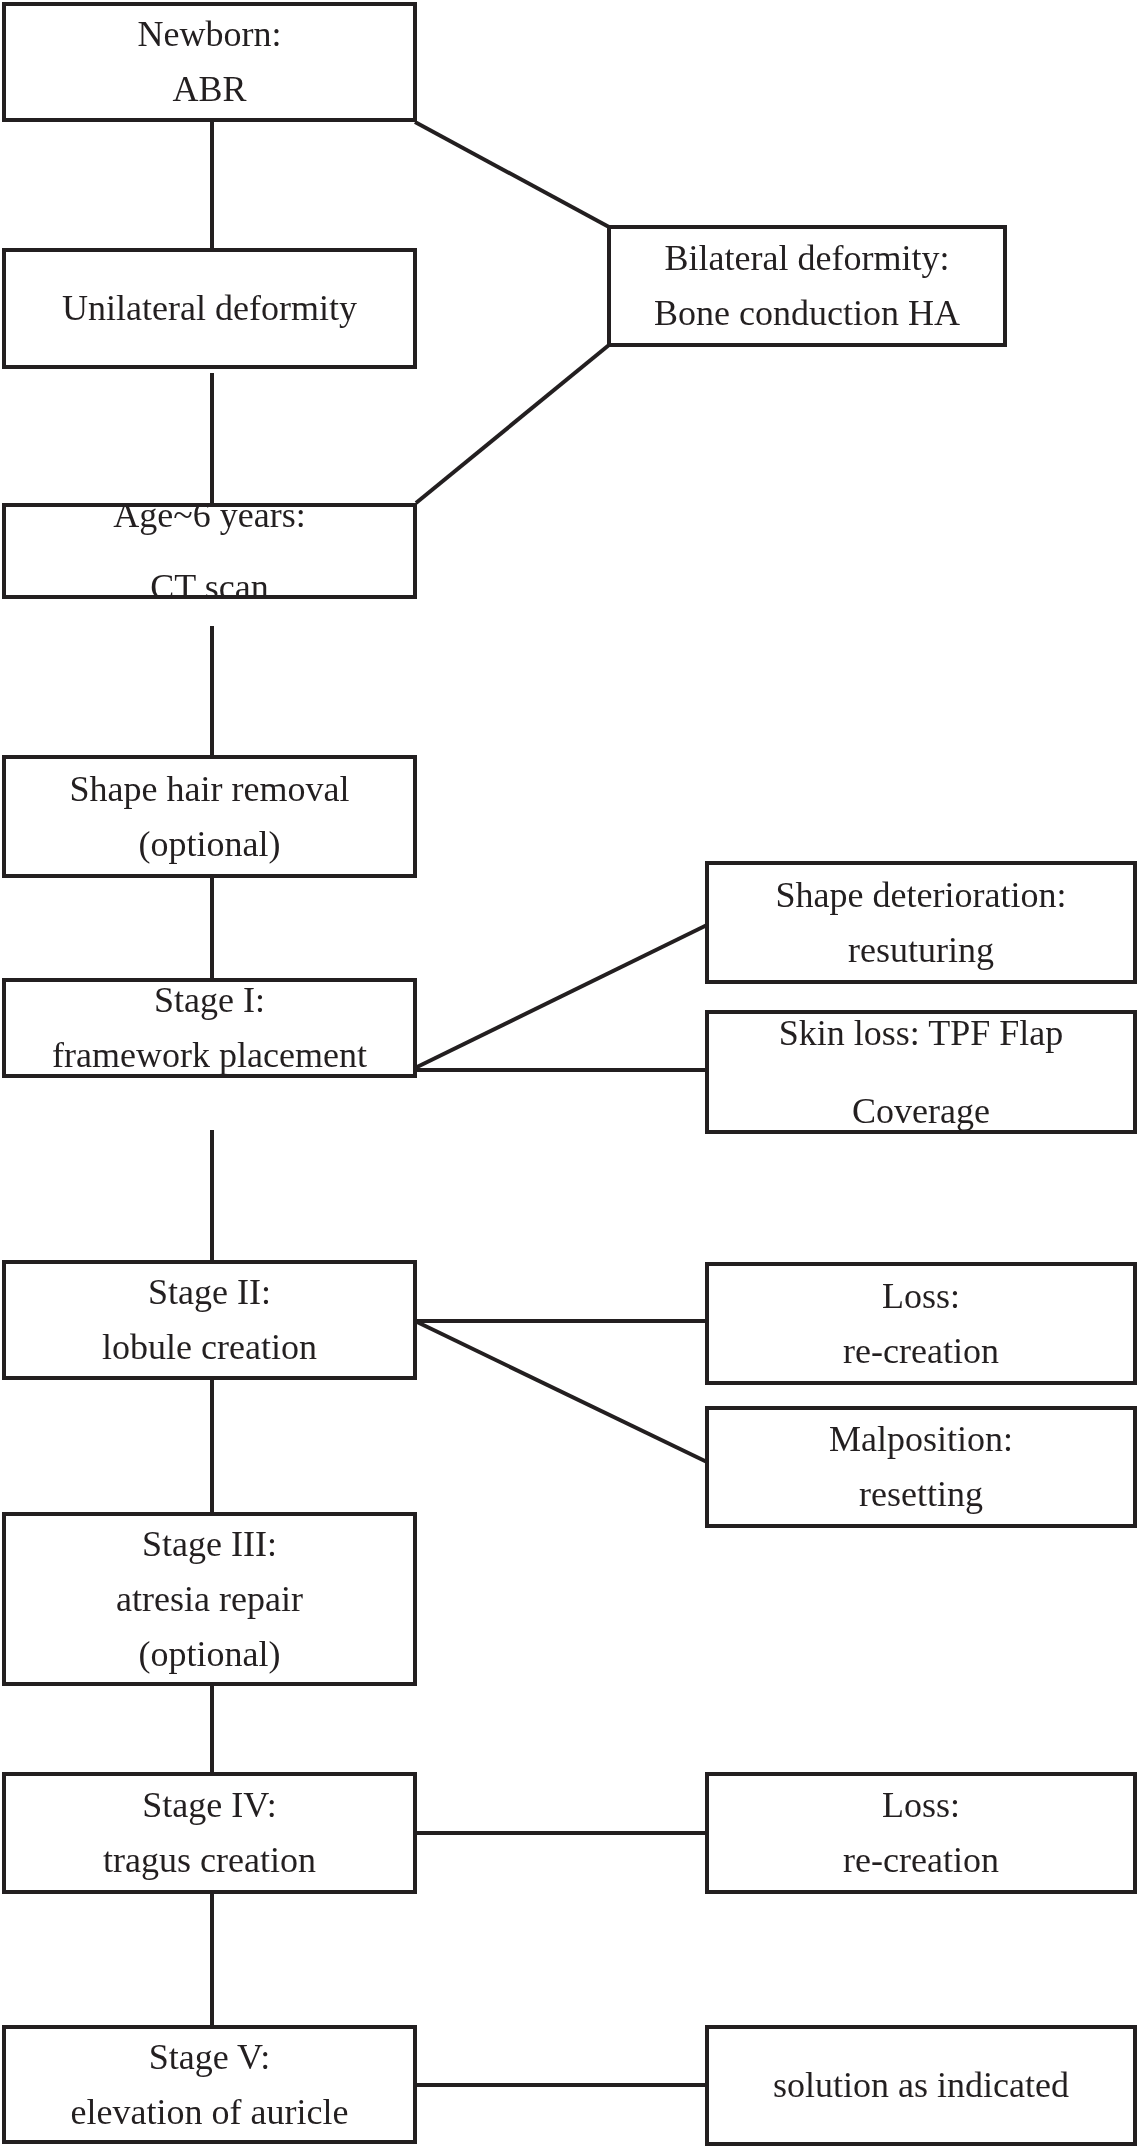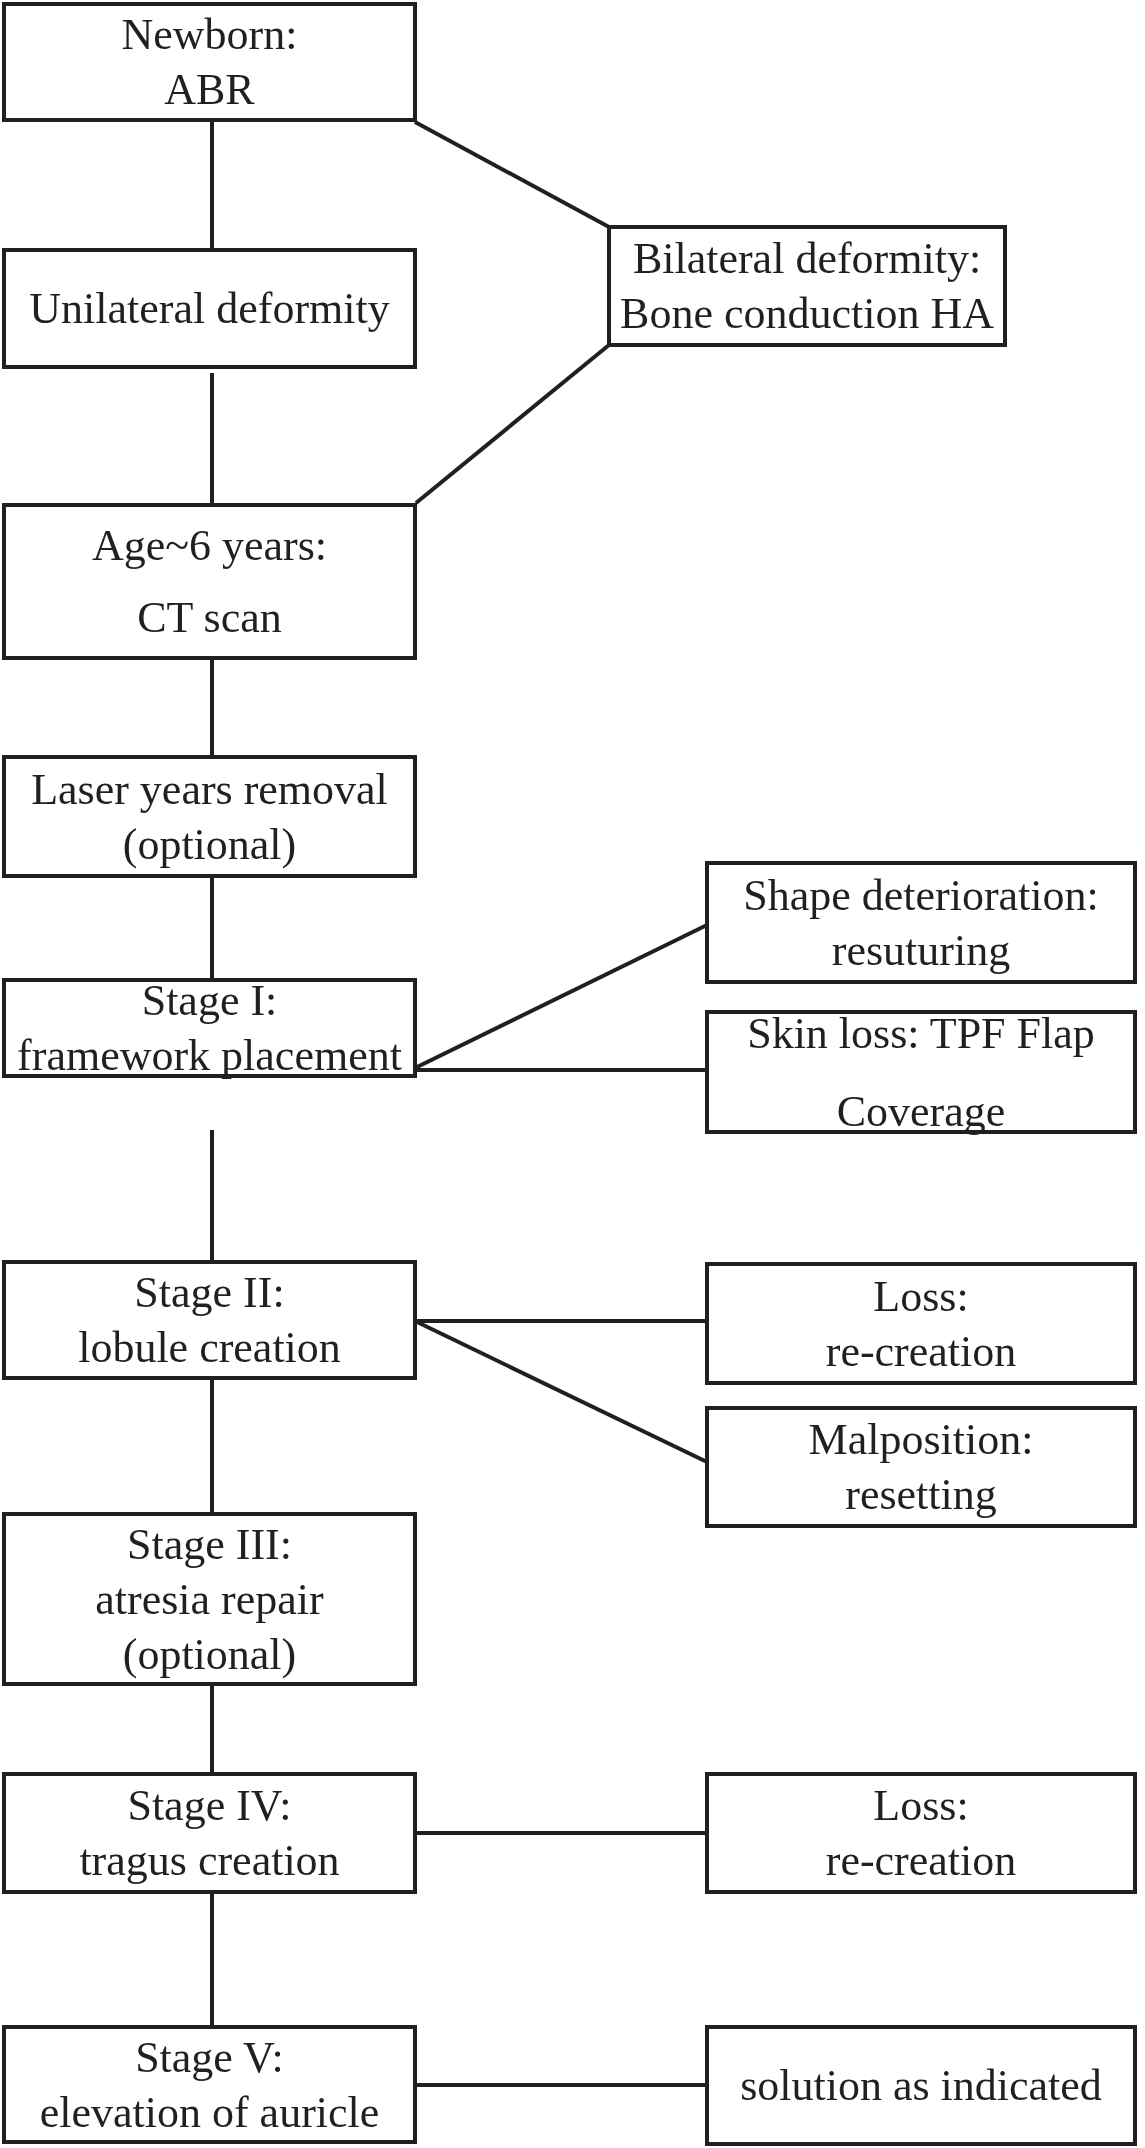--- a/index.html
+++ b/index.html
@@ -17,28 +17,28 @@
   }
   #wires{position:absolute;left:0;top:0;width:1145px;height:2148px;color:var(--ink);}
   .node{
     position:absolute;
     box-sizing:border-box;
     border:4px solid var(--ink);
     background:var(--bg);
     display:flex;flex-direction:column;
     align-items:center;justify-content:center;
     text-align:center;
-    font-size:44px;line-height:55px;
+    font-size:36px;line-height:55px;
     z-index:2;
   }
   
   .col-main{left:2px;width:415px;}
   #n-newborn     {top:2px;   height:120px;}
   #n-unilateral  {top:248px; height:121px;}
-  #n-age         {top:503px; height:157px;gap:17px;}
+  #n-age         {top:503px; height:96px;gap:17px;}
   #n-laser       {top:755px; height:123px;}
   #n-stage1      {top:978px;height:100px;text-align:center;}
   #n-stage2      {top:1260px;height:120px;}
   #n-stage3      {top:1512px;height:174px;}
   #n-stage4      {top:1772px;height:122px;}
   #n-stage5      {top:2025px;height:119px;}
   
   #n-bilateral   {left:607px;top:225px; width:400px;height:122px;}
   #n-shape       {left:705px;top:861px; width:432px;height:123px;}
   #n-skin        {left:705px;top:1010px;width:432px;height:124px;gap:23px;}
@@ -86,21 +86,21 @@
     <span>Bilateral deformity:</span>
     <span>Bone conduction HA</span>
   </div>
 
   <div class="node col-main" id="n-age">
     <span>Age~6 years:</span>
     <span>CT scan</span>
   </div>
 
   <div class="node col-main" id="n-laser">
-    <span>Laser years removal</span>
+    <span>Shape hair removal</span>
     <span>(optional)</span>
   </div>
 
   <div class="node col-main" id="n-stage1">
     <span>Stage I:</span>
     <span>framework placement</span>
   </div>
 
   <div class="node" id="n-shape">
     <span>Shape deterioration:</span>

